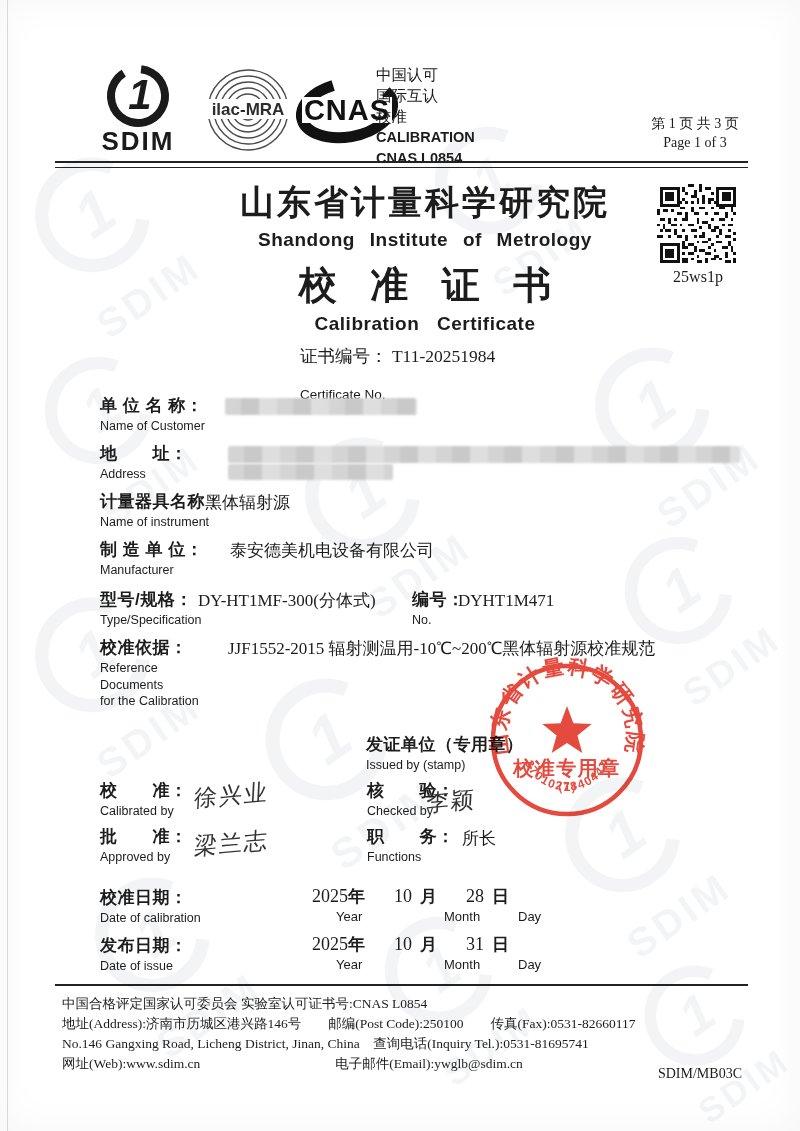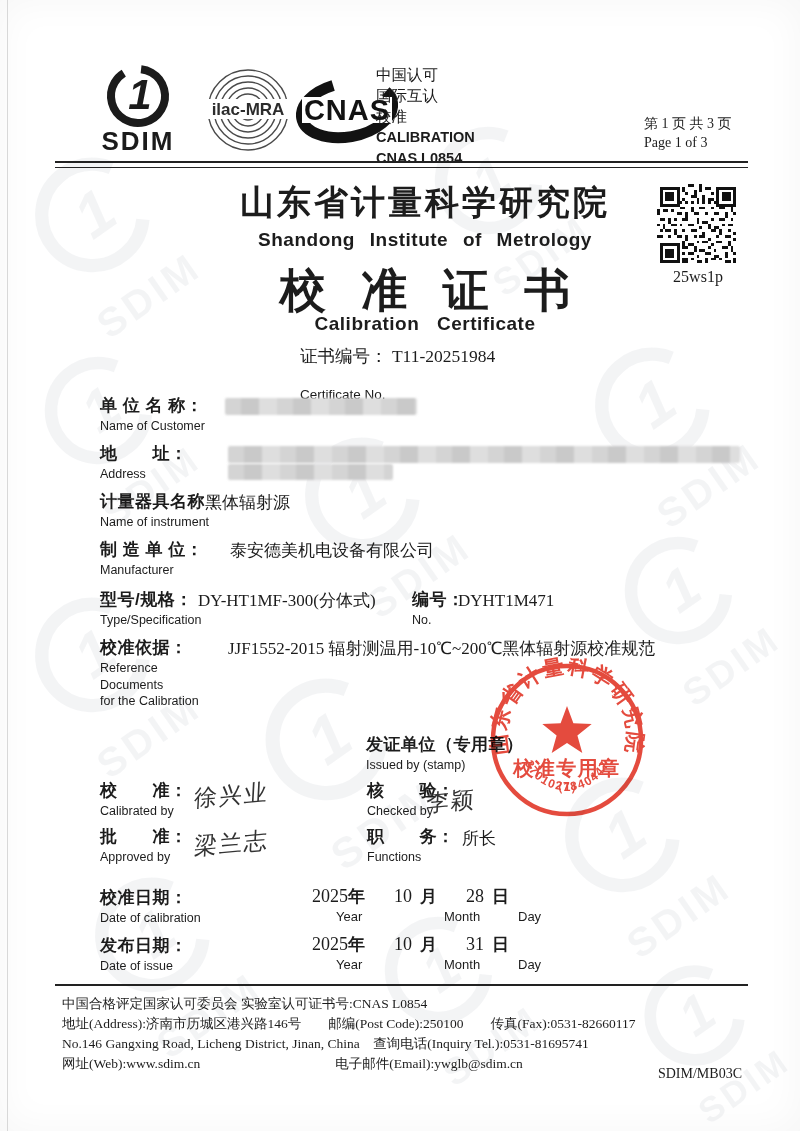--- a/index.html
+++ b/index.html
@@ -6,31 +6,31 @@
   .page{position:relative;width:800px;height:1131px;background:#fff;overflow:hidden;
         font-family:"Liberation Sans",sans-serif;color:#1c1c1c;
         box-shadow:inset 0 0 40px rgba(0,0,0,0.04);}
   .page::before{content:"";position:absolute;left:7px;top:0;bottom:0;width:1px;background:#d8d8d8;}
   
   .wm{position:absolute;color:#b9bec6;opacity:.16;z-index:0;pointer-events:none;}
   
   .logo{position:absolute;z-index:2;}
   .accred{position:absolute;left:376px;top:64px;z-index:2;font-family:"Liberation Serif",serif;font-size:15.5px;line-height:21px;}
   .accred .en{font-family:"Liberation Sans",sans-serif;font-weight:bold;font-size:14.5px;line-height:21px;}
-  .pageinfo{position:absolute;left:644px;top:114px;width:130px;z-index:2;
+  .pageinfo{position:absolute;left:630px;top:114px;width:130px;text-align:center;z-index:2;
             font-family:"Liberation Serif",serif;font-size:14px;line-height:19px;}
   .rule-top{position:absolute;left:55px;right:52px;top:161px;height:4px;
             border-top:2px solid #222;border-bottom:1px solid #222;z-index:2;}
   
   .titleblock{position:absolute;left:105px;top:0;width:640px;text-align:center;z-index:2;}
   .t-zh1{position:absolute;left:0;width:100%;top:180px;font-family:"Liberation Serif",serif;
          font-weight:bold;font-size:34px;letter-spacing:3px;}
   .t-en1{position:absolute;left:0;width:100%;top:229px;font-weight:bold;font-size:19px;word-spacing:9px;letter-spacing:.5px;}
   .t-zh2{position:absolute;left:0;width:100%;top:260px;font-family:"Liberation Serif",serif;
-         font-weight:bold;font-size:46px;letter-spacing:12px;text-indent:12px;}
+         font-weight:bold;font-size:38px;letter-spacing:12px;text-indent:12px;}
   .t-en2{position:absolute;left:0;width:100%;top:313px;font-weight:bold;font-size:19px;word-spacing:12px;letter-spacing:.5px;}
   .certno{position:absolute;left:300px;top:344px;z-index:2;font-family:"Liberation Serif",serif;font-size:17.5px;}
   .certno-en{position:absolute;left:300px;top:387px;z-index:2;font-size:13.5px;}
   
   .qrbox{position:absolute;left:656px;top:184px;width:84px;z-index:3;text-align:center;}
   .qrbox svg{display:block;width:82px;height:82px;margin:0 auto;background:#fff;}
   .qrcap{font-family:"Liberation Serif",serif;font-size:16px;margin-top:2px;}
   
   .f-label{position:absolute;left:100px;z-index:2;}
   .f-label .zh{font-weight:bold;font-size:17px;letter-spacing:.5px;}

